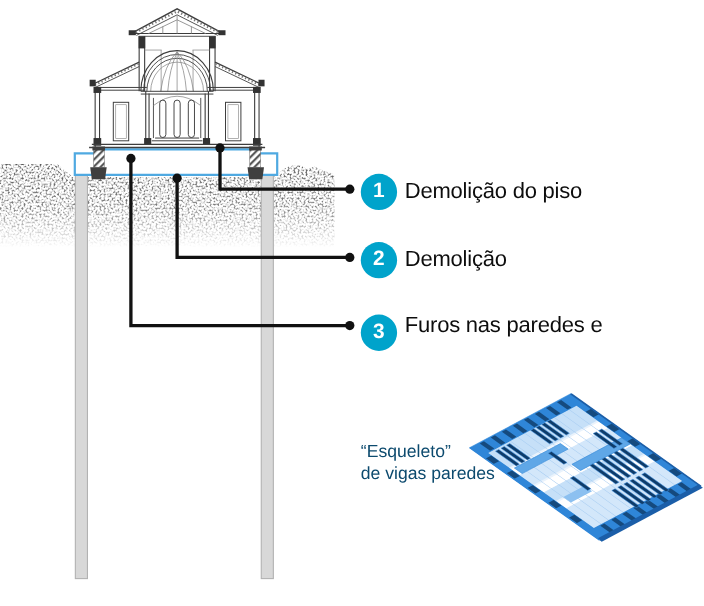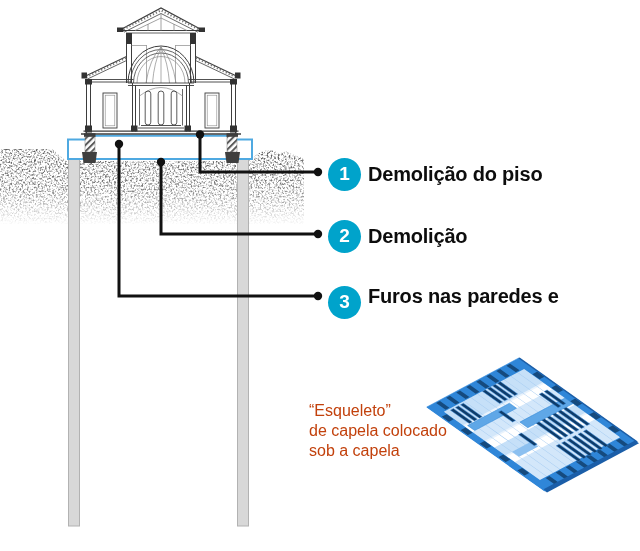--- a/index.html
+++ b/index.html
@@ -2,24 +2,24 @@
 <html style="--badge: #00a3cb; --callout-line: #111111; --slab-outline: #4fa9e1; --beam-frame-blue: #2f86d8; --beam-dark-navy: #0e3c6a; --beam-light-blue: #c9e0f7; --pile-gray: #d8d8d8;"><head>
 <meta charset="utf-8">
 <style>
   html,body{margin:0;padding:0;background:#fff;}
   .canvas{position:relative;width:640px;height:551px;background:#ffffff;overflow:hidden;
           font-family:"Liberation Sans",sans-serif;}
   svg.diagram{position:absolute;left:0;top:0;}
   .badge{position:absolute;left:328px;width:33px;height:33px;border-radius:50%;
          background:var(--badge,#00a3cb);display:flex;align-items:center;justify-content:center;
          color:#fff;font-weight:bold;font-size:19px;}
-  .step-label{position:absolute;left:368px;color:#0d0d0d;font-weight:bold;font-size:20px;
+  .step-label{position:absolute;left:368px;color:#0d0d0d;font-weight:normal;font-size:20px;
               line-height:21px;letter-spacing:-0.2px;white-space:nowrap;}
   .step-label-multi{line-height:19.5px;text-align:right;}
-  .caption{position:absolute;left:309px;top:401px;font-size:16px;line-height:20px;color:#c2410c;}
+  .caption{position:absolute;left:328px;top:401px;font-size:16px;line-height:20px;color:#0c4a6e;}
 </style>
 </head>
 <body>
 
 <div class="canvas">
 
   <svg class="diagram" width="640" height="551" viewBox="0 0 640 551">
     <defs>
       <pattern id="hatch" patternUnits="userSpaceOnUse" width="4.5" height="4.5" patternTransform="rotate(45)">
         <rect width="4.5" height="4.5" fill="#ffffff"></rect>
@@ -219,17 +219,16 @@
   </div>
 
   <div class="step-label" style="top:163.5px">Demolição do piso</div>
   <div class="step-label" style="top:225.5px">Demolição</div>
   <div class="step-label step-label-multi" style="top:286.5px">
     <div>Furos nas paredes e</div>
   </div>
 
   <div class="caption">
     <div>“Esqueleto”</div>
-    <div>de capela colocado</div>
-    <div>sob a capela</div>
+    <div>de vigas paredes</div>
   </div>
 
 </div>
 
 </body></html>

